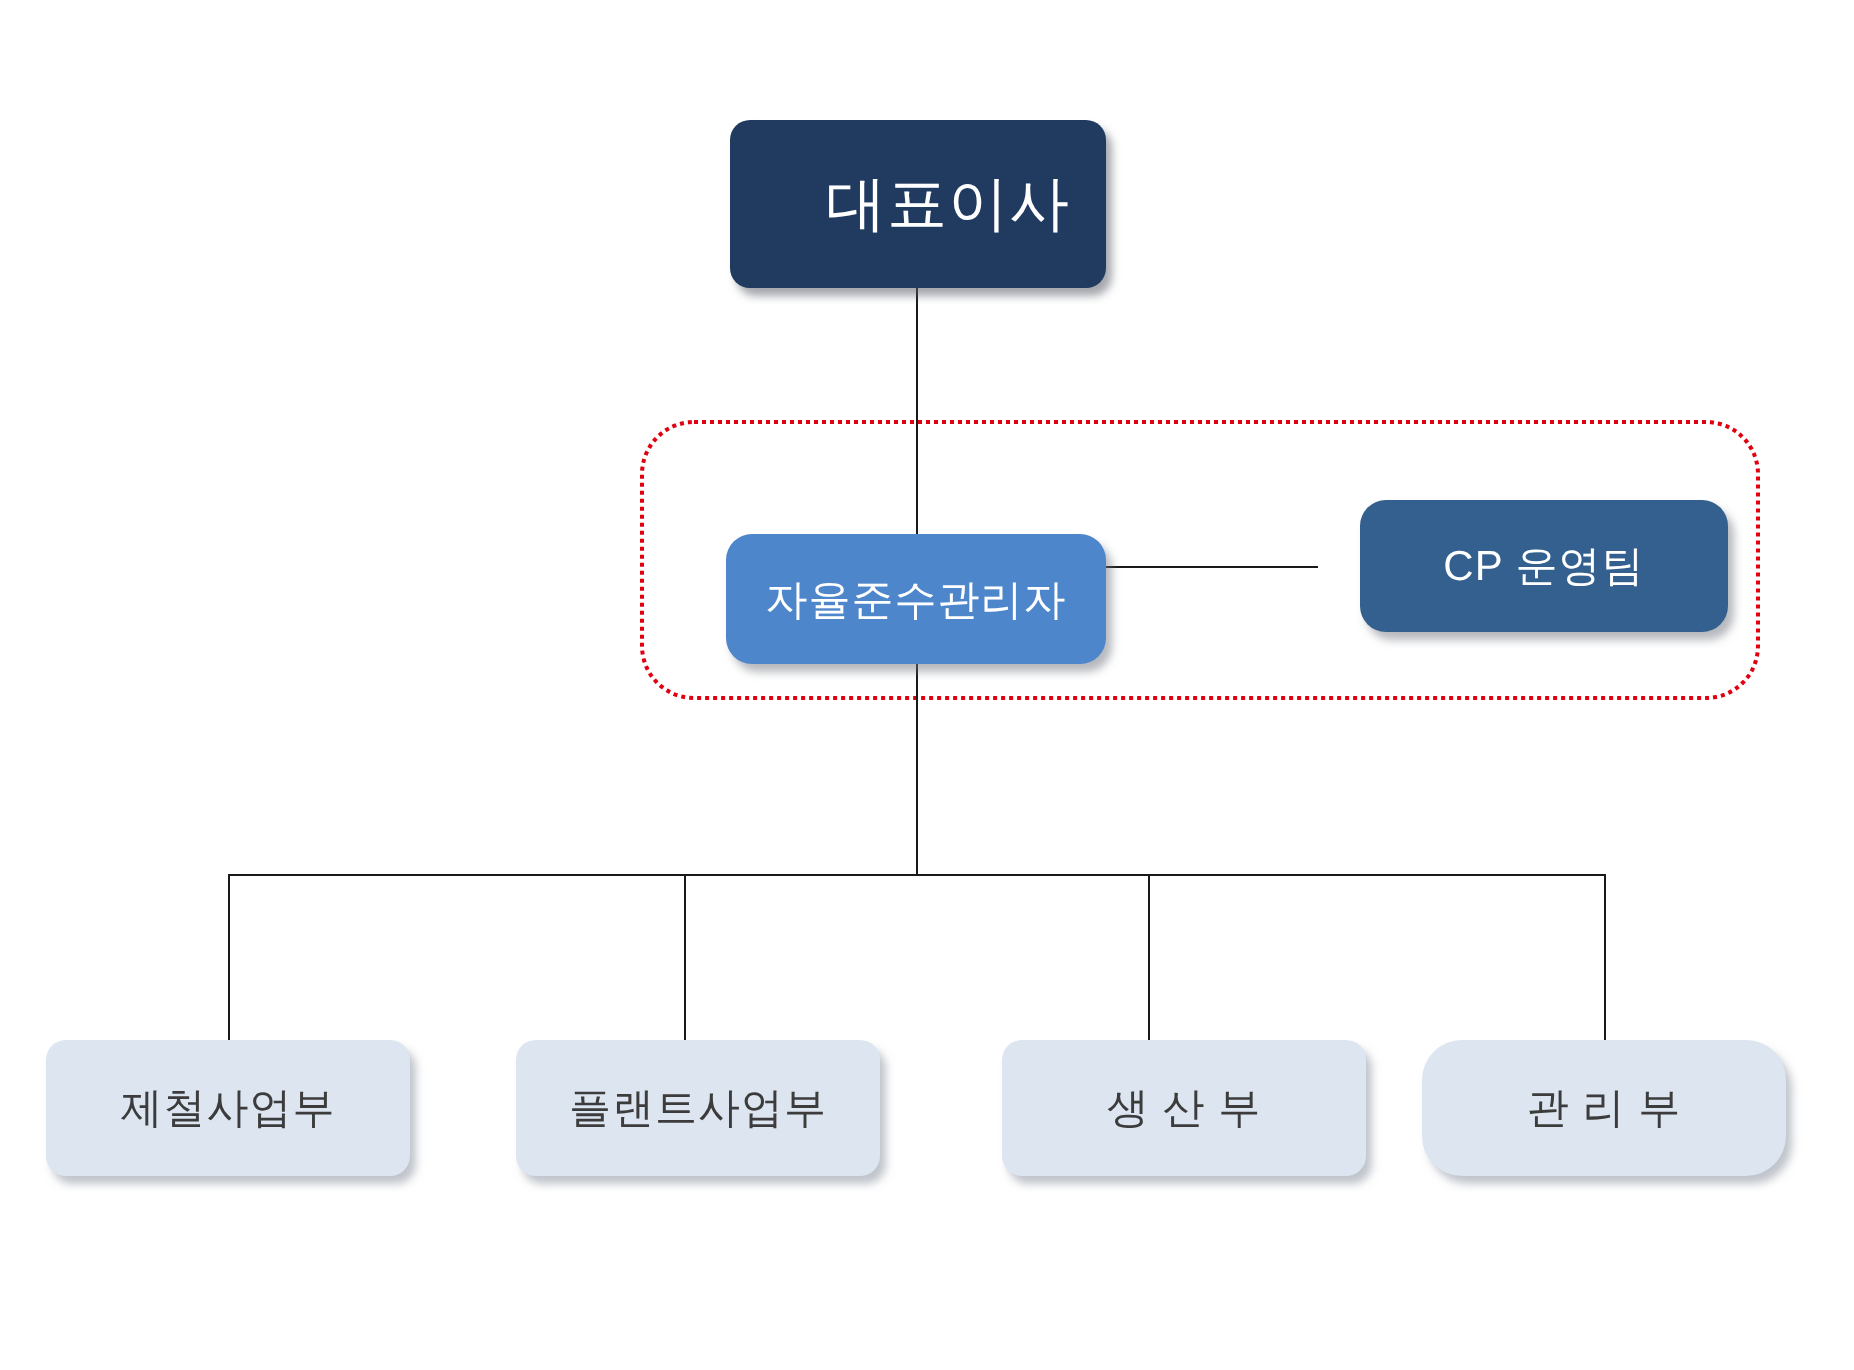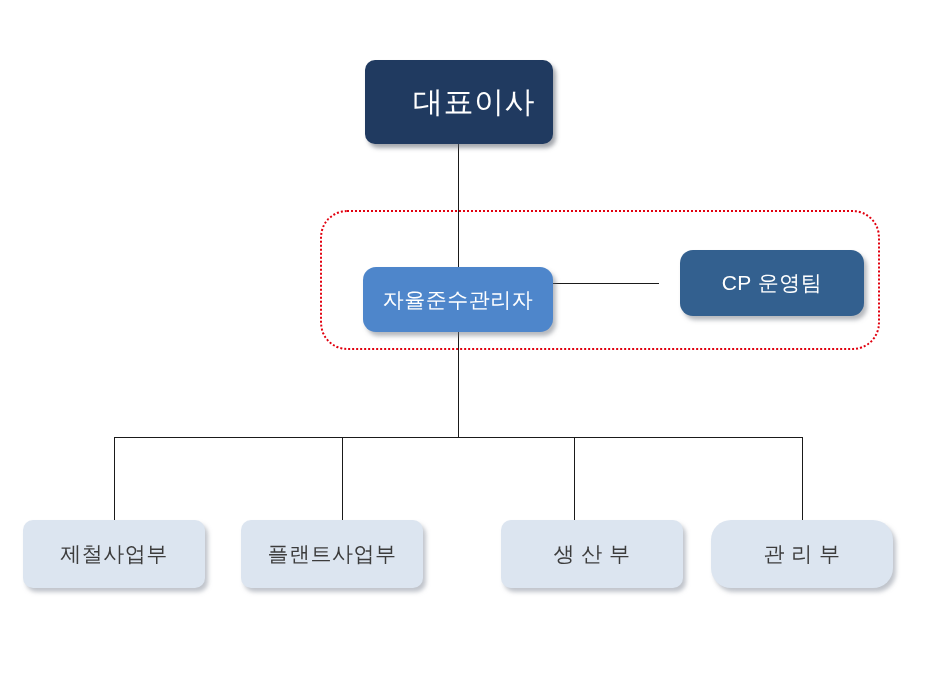--- a/index.html
+++ b/index.html
@@ -82,21 +82,21 @@
   }
   .node-dept {
     top: 520px;
     width: 182px;
     height: 68px;
     border-radius: 10px;
     font-size: 21px;
     box-shadow: 3px 4px 4px rgba(140, 148, 160, 0.55);
   }
   .dept-1 { left: 23px; }
-  .dept-2 { left: 241px; }
+  .dept-2 { left: 258px; }
   .dept-3 { left: 501px; }
   .dept-4 { left: 711px; }
 </style>
 </head>
 <body>
 
 <div class="canvas">
 
   <div class="line vline" style="left:458px; top:128px; height:309px;"></div>
   <div class="line hline" style="left:553px; top:283px; width:106px;"></div>

